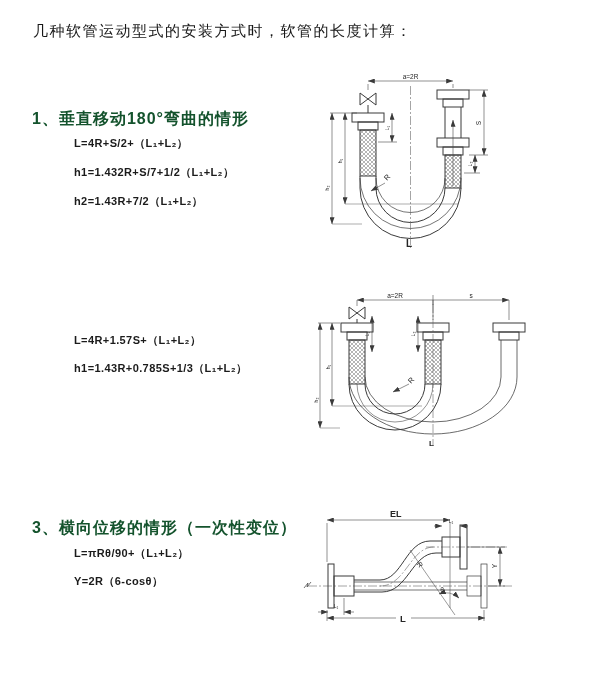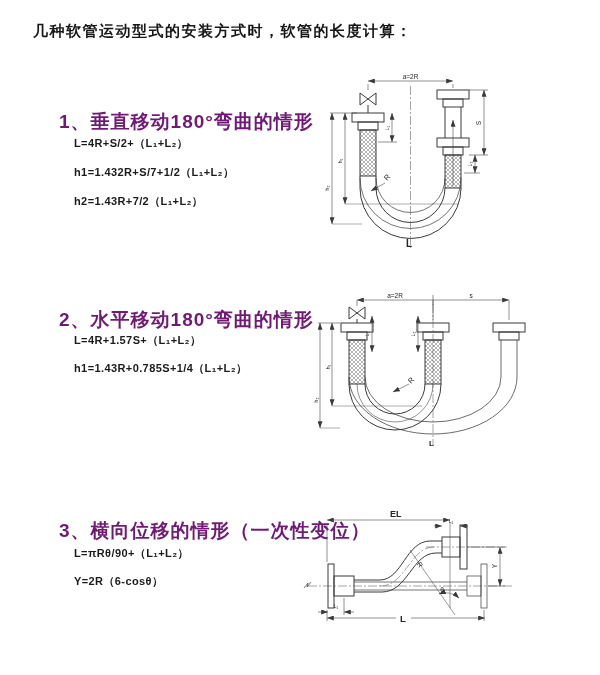--- a/index.html
+++ b/index.html
@@ -1,41 +1,40 @@
 <!DOCTYPE html>
 <html><head>
 <meta charset="utf-8">
 <style>
   html,body { margin:0; padding:0; }
   body { font-family:"Liberation Sans","DejaVu Sans",sans-serif; background:#f5f5f5; }
   .page { position:relative; width:600px; height:675px; background:#ffffff; overflow:hidden; }
-  .title { position:absolute; left:33px; top:22px; font-size:15px; font-weight:700; letter-spacing:1.5px; color:#171717; white-space:nowrap; }
-  .sec-heading { position:absolute; left:59px; font-size:19px; font-weight:700; letter-spacing:1px; color:#701a75; white-space:nowrap; }
+  .title { position:absolute; left:33px; top:22px; font-size:15px; font-weight:400; letter-spacing:1.5px; color:#171717; white-space:nowrap; }
+  .sec-heading { position:absolute; left:32px; font-size:16px; font-weight:700; letter-spacing:1px; color:#14532d; white-space:nowrap; }
   .formula { position:absolute; left:74px; font-size:11px; font-weight:600; letter-spacing:0.4px; color:#1b1b1b; white-space:nowrap; }
   .diag { position:absolute; }
   svg text { font-family:"Liberation Sans","DejaVu Sans",sans-serif; fill:#262626; }
   .dimtxt { font-size:6.5px; }
   .dimtxt-sm { font-size:5px; }
   .biglab { font-size:10px; font-weight:700; }
 </style>
 </head>
 <body>
 
 <div class="page">
 
   <div class="title">几种软管运动型式的安装方式时，软管的长度计算：</div>
 
   <div class="sec-heading" style="top:109px">1、垂直移动180°弯曲的情形</div>
   <div class="formula" style="top:136px">L=4R+S/2+（L₁+L₂）</div>
   <div class="formula" style="top:165px">h1=1.432R+S/7+1/2（L₁+L₂）</div>
   <div class="formula" style="top:194px">h2=1.43R+7/2（L₁+L₂）</div>
 
-  <div class="sec-heading" style="top:307px">2、水平移动180°弯曲的情形</div>
   <div class="formula" style="top:333px">L=4R+1.57S+（L₁+L₂）</div>
-  <div class="formula" style="top:361px">h1=1.43R+0.785S+1/4（L₁+L₂）</div>
+  <div class="formula" style="top:361px">h1=1.43R+0.785S+1/3（L₁+L₂）</div>
 
   <div class="sec-heading" style="top:518px">3、横向位移的情形（一次性变位）</div>
   <div class="formula" style="top:546px">L=πRθ/90+（L₁+L₂）</div>
   <div class="formula" style="top:574px">Y=2R（6-cosθ）</div>
 
   <svg class="diag" style="left:312px;top:66px" width="260" height="192" viewBox="0 0 260 192">
     <defs>
       <marker id="ar1" markerWidth="7" markerHeight="5" refX="6.8" refY="2.5" orient="auto-start-reverse" markerUnits="userSpaceOnUse">
         <path d="M0,0 L7,2.5 L0,5 Z" fill="#3a3a3a"></path>
       </marker>

